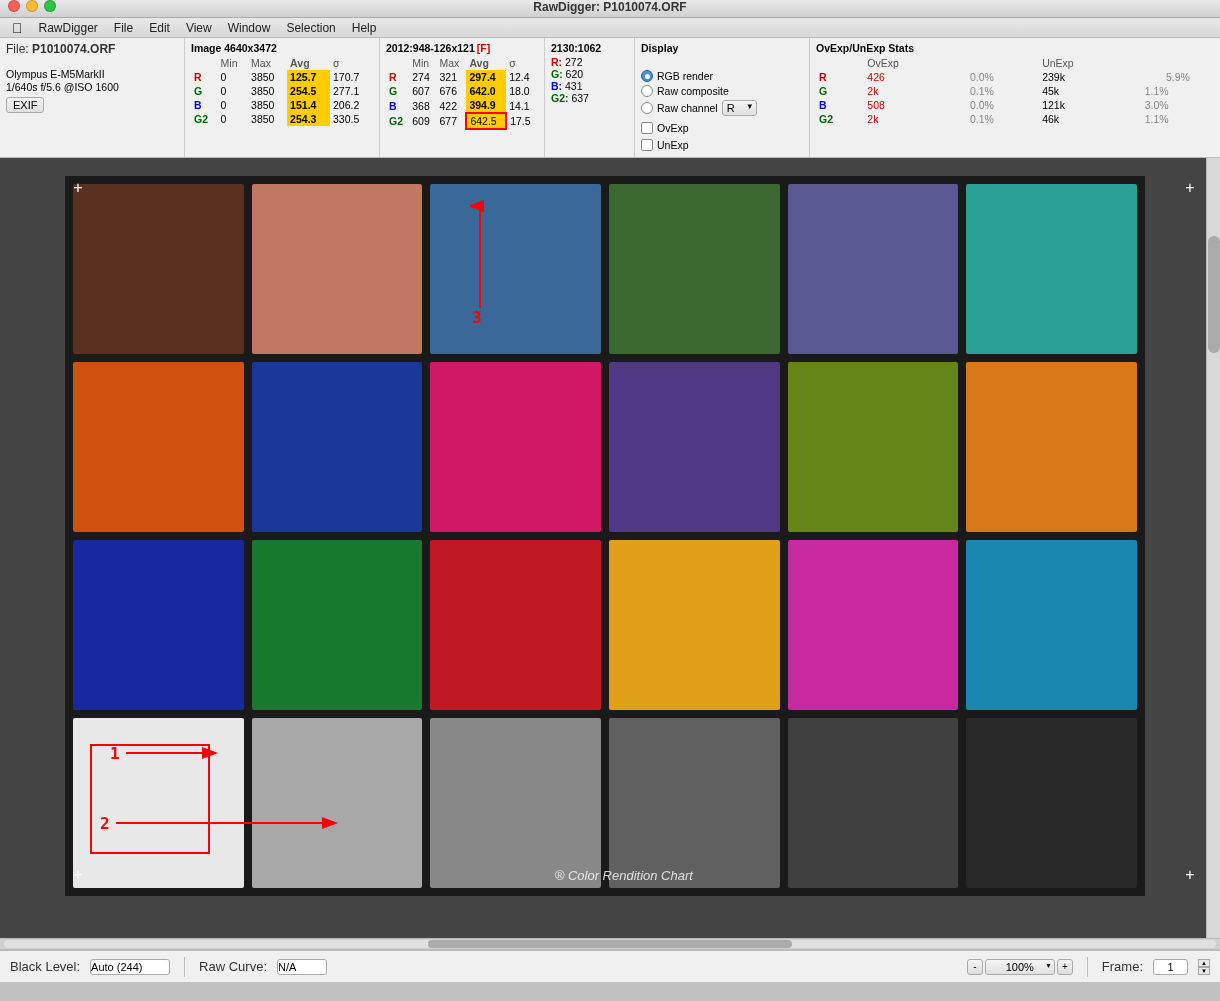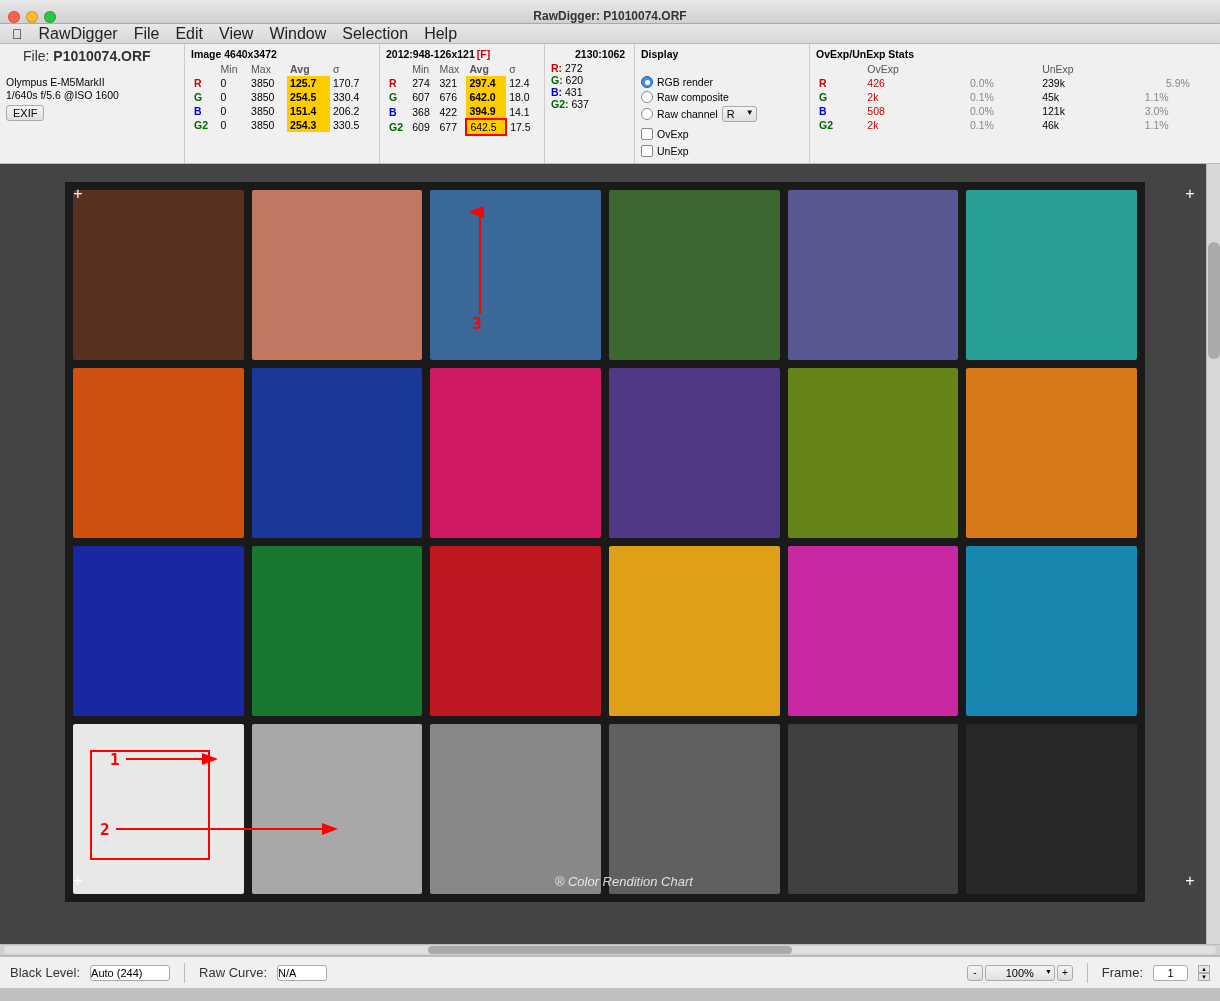--- a/index.html
+++ b/index.html
@@ -1,35 +1,35 @@
 <!DOCTYPE html>
 <html><head>
   <meta charset="utf-8">
   <style>
     * { margin: 0; padding: 0; box-sizing: border-box; }
     body { width: 1220px; height: 1001px; background: #c0c0c0; font-family: -apple-system, 'Helvetica Neue', Arial, sans-serif; font-size: 11px; overflow: hidden; }
 
     
     #titlebar {
-      width: 100%; height: 24px; background: linear-gradient(to bottom, #e8e8e8, #d0d0d0);
-      border-bottom: 1px solid #aaa; display: flex; align-items: flex-end; position: relative;
+      width: 100%; height: 18px; background: linear-gradient(to bottom, #e8e8e8, #d0d0d0);
+      border-bottom: 1px solid #aaa; display: flex; align-items: flex-start; position: relative;
     }
     #window-controls { display: flex; align-items: center; gap: 6px; padding-left: 8px; }
     .wc-btn { width: 12px; height: 12px; border-radius: 50%; border: 1px solid rgba(0,0,0,0.2); cursor: pointer; }
     #btn-close { background: #ff5f57; }
     #btn-min { background: #febc2e; }
     #btn-max { background: #28c840; }
     #titlebar-title { position: absolute; left: 50%; transform: translateX(-50%); font-size: 12px; font-weight: 600; color: #333; }
 
     
     #menubar {
       width: 100%; height: 20px; background: linear-gradient(to bottom, #e8e8e8, #d8d8d8);
       border-bottom: 1px solid #bbb; display: flex; align-items: center; padding: 0 4px;
     }
-    .menu-item { padding: 2px 8px; font-size: 16px; color: #222; cursor: pointer; border-radius: 3px; }
+    .menu-item { padding: 2px 8px; font-size: 12px; color: #222; cursor: pointer; border-radius: 3px; }
     .apple-logo { font-size: 14px; padding: 0 8px; cursor: pointer; }
 
     
     #infobar {
       width: 100%; background: #f0f0f0; border-bottom: 1px solid #bbb;
       display: flex; align-items: stretch; min-height: 90px;
     }
 
     .info-section {
       border-right: 1px solid #ccc; padding: 4px 6px; display: flex; flex-direction: column;
@@ -191,21 +191,21 @@
   <span class="menu-item">Edit</span>
   <span class="menu-item">View</span>
   <span class="menu-item">Window</span>
   <span class="menu-item">Selection</span>
   <span class="menu-item">Help</span>
 </div>
 
 <div id="infobar">
 
   <div class="info-section" id="section-file">
-    <div style="font-size:14px;color:#333;margin-left:17px;">
+    <div style="font-size:12px;color:#333;">
       <span>File:</span>
       <span style="font-weight:600;">P1010074.ORF</span>
     </div>
     <div style="margin-top:12px;">Olympus E-M5MarkII</div>
     <div style="margin-top:1px;">1/640s f/5.6 @ISO 1600</div>
     <button class="exif-btn">EXIF</button>
   </div>
 
   <div class="info-section" id="section-image">
     <div style="font-weight:600; margin-bottom:2px;">Image 4640x3472</div>
@@ -225,21 +225,21 @@
           <td>0</td>
           <td>3850</td>
           <td class="col-avg-highlight">125.7</td>
           <td>170.7</td>
         </tr>
         <tr>
           <td class="col-g">G</td>
           <td>0</td>
           <td>3850</td>
           <td class="col-avg-highlight">254.5</td>
-          <td>330.4</td>
+          <td>277.1</td>
         </tr>
         <tr>
           <td class="col-b">B</td>
           <td>0</td>
           <td>3850</td>
           <td class="col-avg-highlight">151.4</td>
           <td>206.2</td>
         </tr>
         <tr>
           <td class="col-g2">G2</td>
@@ -294,21 +294,21 @@
           <td>609</td>
           <td>677</td>
           <td style="background:#ffcc00;color:#000;font-weight:400;border:2px solid red;">642.5</td>
           <td>17.5</td>
         </tr>
       </tbody>
     </table>
   </div>
 
   <div class="info-section" id="section-coords">
-    <div style="font-weight:600;margin-bottom:2px;margin-left:24px;">2130:1062</div>
+    <div style="font-weight:600;margin-bottom:2px;">2130:1062</div>
     <div><span class="col-r">R:</span> <span>272</span></div>
     <div><span class="col-g">G:</span> <span>620</span></div>
     <div><span class="col-b">B:</span> <span>431</span></div>
     <div><span class="col-g2">G2:</span> <span>637</span></div>
   </div>
 
   <div class="info-section" id="section-display">
     <div style="font-weight:600;margin-bottom:4px;">Display</div>
     <div class="radio-group">
       <div class="radio-row">

